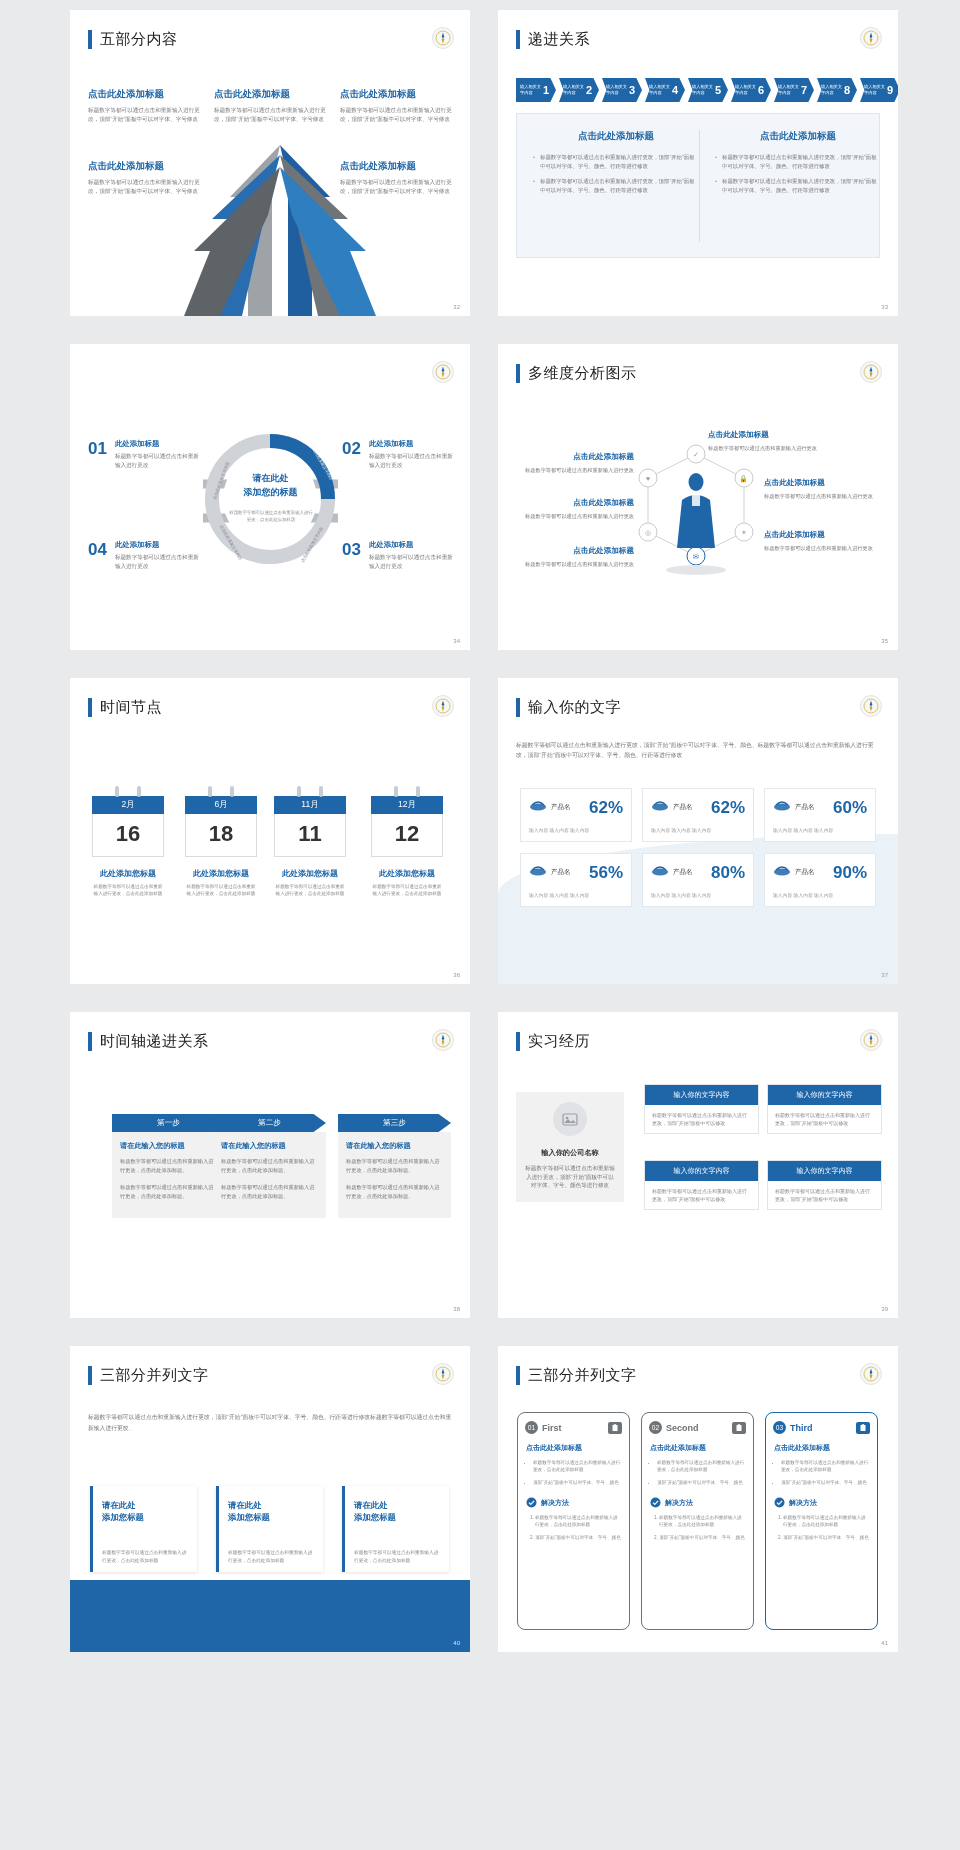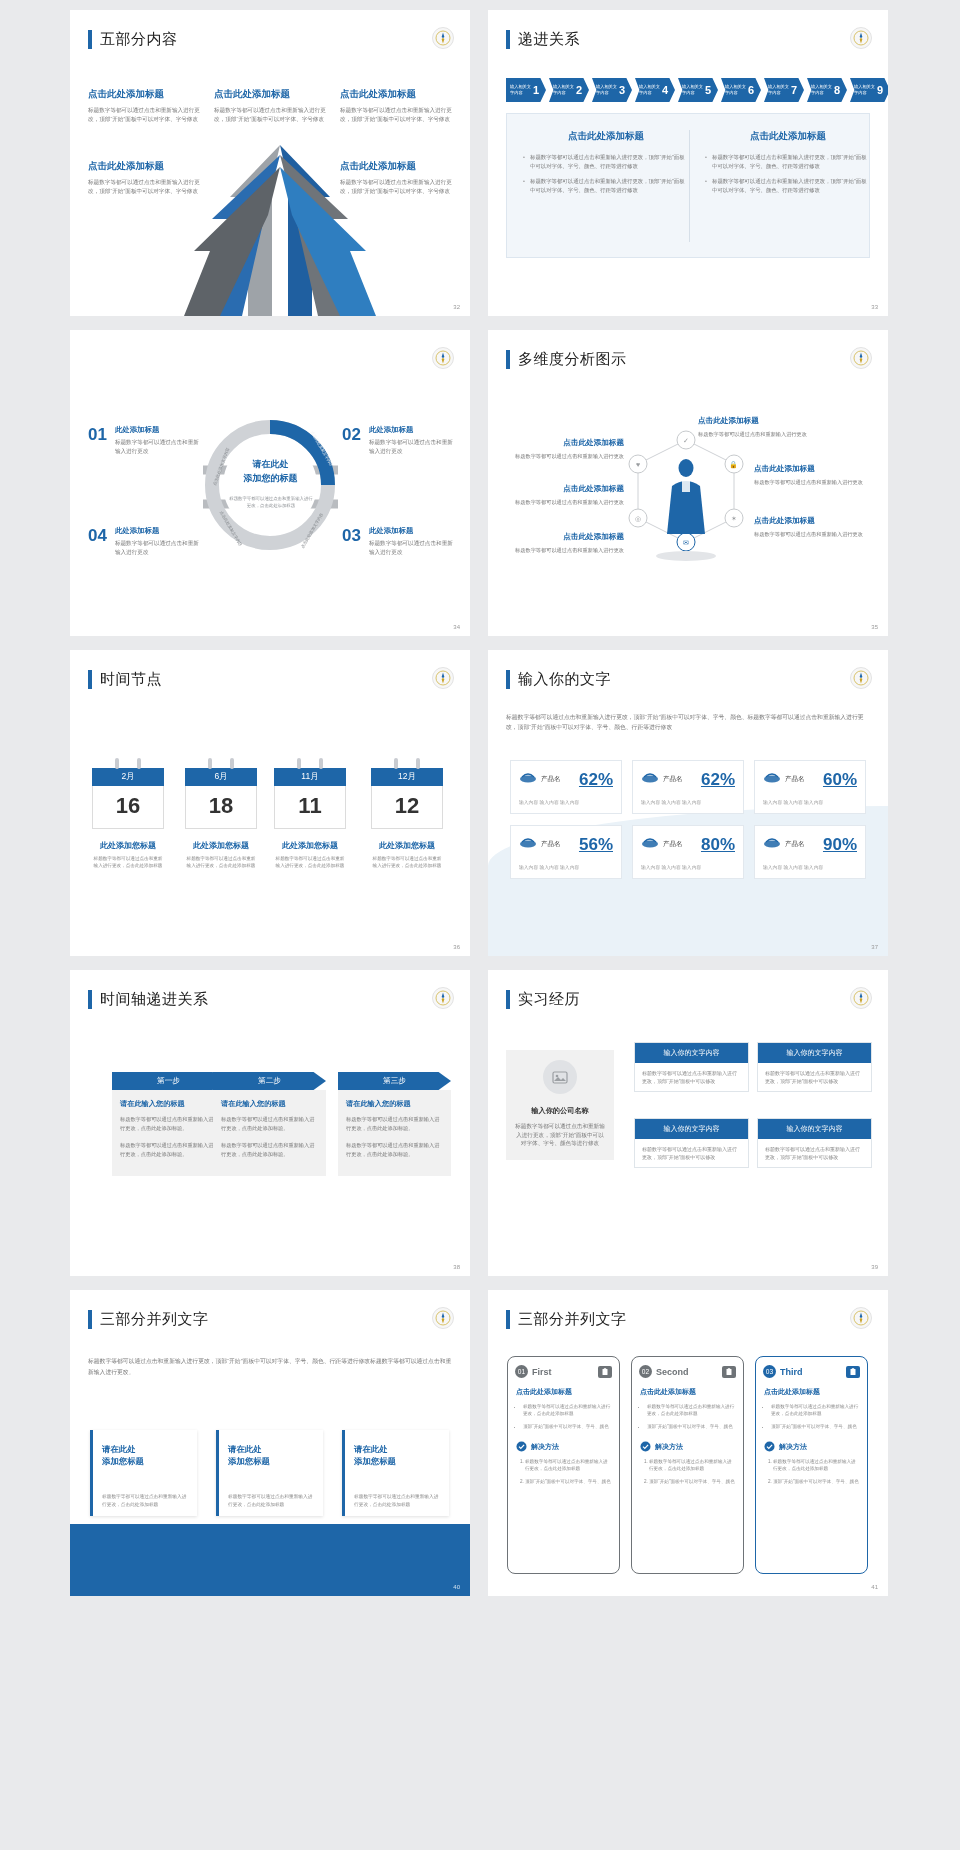--- a/index.html
+++ b/index.html
@@ -10,20 +10,21 @@
     color: #333;
     overflow: hidden;
   }
   .grid {
     display: grid;
     grid-template-columns: 400px 400px;
     grid-template-rows: repeat(5, 306px);
     column-gap: 18px;
     row-gap: 14px;
     padding: 10px 70px 0 70px;
+    gap: 28px;
   }
   .slide {
     position: relative;
     background: #ffffff;
     overflow: hidden;
   }
   .slide-title-row {
     display: flex;
     align-items: center;
     margin: 20px 0 0 18px;
@@ -87,21 +88,21 @@
   .cal .ring { height:10px; display:flex; justify-content:space-around; padding:0 14px; }
   .cal .ring i { display:block; width:4px; height:11px; background:#c9ccd1; border-radius:2px; }
   .cal .head { background:#1e66a8; color:#fff; text-align:center; font-size:8.5px; padding:3px 0; }
   .cal .day { border:1px solid #dcdcdc; border-top:none; background:#fff; text-align:center; font-size:22px; font-weight:bold; color:#333; padding:7px 0 9px; }
   .cal .cap { color:#1e66a8; font-size:8px; text-align:center; margin-top:11px; font-weight:bold;}
   .cal .desc { font-size:4.6px; color:#888; line-height:1.5; text-align:center; margin-top:5px; }
 
   
   .wave { position:absolute; left:0; bottom:0; width:100%; height:150px; background:#eaf2f8; border-top-left-radius:100% 60px; }
   .card37 { position:absolute; width:112px; height:54px; background:#fff; border:1px solid #e2e8ee; }
-  .card37 .pct { position:absolute; right:8px; top:9px; font-size:17px; font-weight:bold; color:#1e66a8;text-decoration:underline; }
+  .card37 .pct { position:absolute; right:8px; top:9px; font-size:17px; font-weight:bold; color:#1e66a8; }
   .card37 .nm { position:absolute; left:30px; top:14px; font-size:6.5px; color:#444; }
   .card37 .sub { position:absolute; left:8px; bottom:8px; font-size:4.8px; color:#999; }
   .card37 .ic { position:absolute; left:8px; top:9px; width:18px; height:14px; }
 
   
   .step38 { position:absolute; width:113px; }
   .step38 .hd {
     height:18px; background:#1e66a8; color:#fff; font-size:7.6px;
     display:flex; align-items:center; justify-content:center;
     clip-path: polygon(0 0, 89% 0, 100% 50%, 89% 100%, 0 100%);

